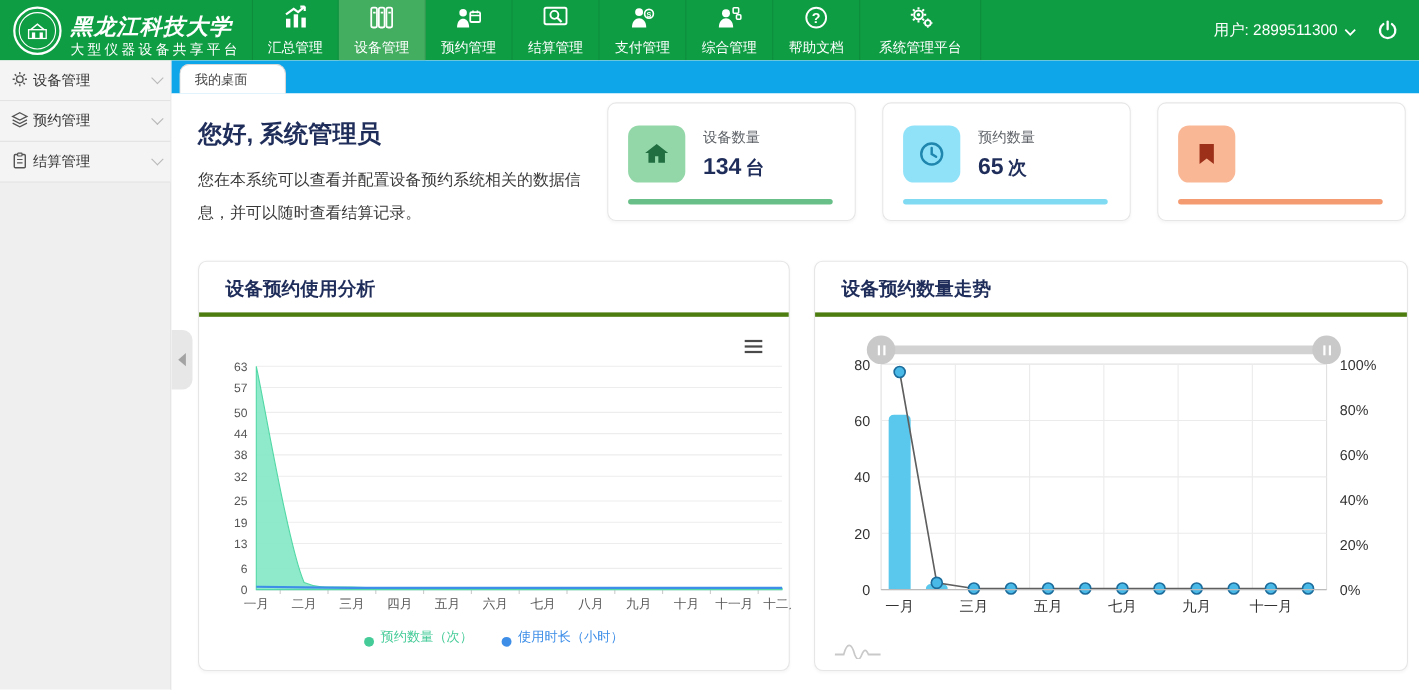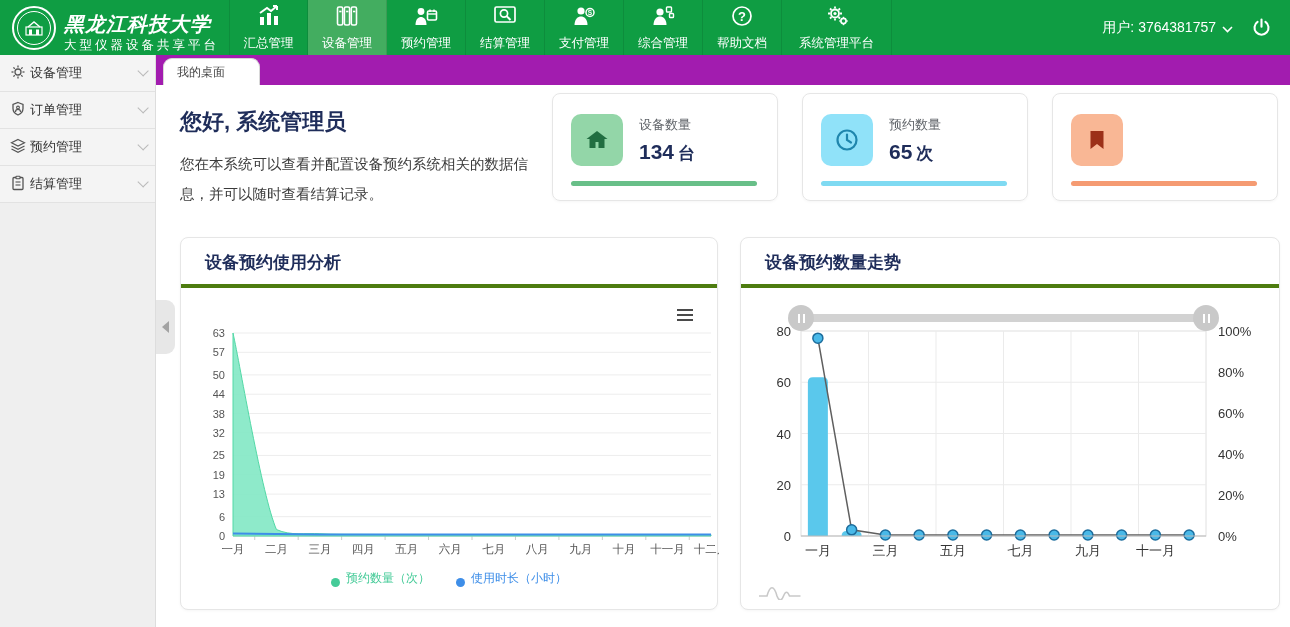--- a/index.html
+++ b/index.html
@@ -38,21 +38,21 @@
   .side-item svg { margin-right:4px; flex:0 0 auto; }
   .side-chev { margin-left:auto; width:8px; height:8px; border-right:1.5px solid #b9b9b9;
     border-bottom:1.5px solid #b9b9b9; transform:rotate(45deg) translateY(-3px); }
   .collapse-handle { position:absolute; left:156px; top:245px; width:19px; height:54px;
     background:#e7e7e7; border-radius:0 9px 9px 0; display:flex; align-items:center;
     justify-content:center; cursor:pointer; z-index:5; }
   .collapse-tri { width:0; height:0; border-top:6px solid transparent;
     border-bottom:6px solid transparent; border-right:7px solid #a3a3a3; }
 
   .main { flex:1; display:flex; flex-direction:column; background:#fff; }
-  .tabstrip { height:30px; background:#a21caf; display:flex; align-items:flex-end; }
+  .tabstrip { height:30px; background:#0ea5e9; display:flex; align-items:flex-end; }
   .tab { background:#fff; border:1px solid #d8d8d8; border-bottom:none;
     border-radius:9px 9px 0 0; height:27px; line-height:26px; margin-left:7px;
     padding:0 34px 0 13px; font-size:12px; color:#444; cursor:pointer; }
   .content { flex:1; background:#fff; }
 
   
   .top-row { display:flex; padding:8px 10px 0 24px; }
   .welcome { width:372px; }
   .welcome h1 { font-size:22px; color:#1f2d5a; margin:14px 0 12px; font-weight:bold; }
   .welcome p { font-size:14.5px; color:#3a3a3a; line-height:30px; }
@@ -206,21 +206,21 @@
             <line x1="15.3" y1="17" x2="16.7" y2="17"></line>
               <line x1="22.3" y1="17" x2="23.7" y2="17"></line>
           </g>
         </svg></span>
       <span>系统管理平台</span>
     </div>
   </div>
 
   <div class="nav-right">
     <div class="user-chip">
-      <span>用户: 3764381757</span>
+      <span>用户: 2899511300</span>
       <span>
         <svg width="11" height="7" viewBox="0 0 11 7">
             <polyline points="1,1 5.5,5.5 10,1" fill="none" stroke="#fff" stroke-width="1.6"></polyline>
           </svg>
       </span>
     </div>
     <div class="power-btn">
       <svg width="21" height="21" viewBox="0 0 24 24">
         <path d="M12,3 v8" stroke="#fff" stroke-width="2.4" stroke-linecap="round"></path>
         <path d="M7.5,5.6 a8,8 0 1,0 9,0" fill="none" stroke="#fff" stroke-width="2.4" stroke-linecap="round"></path>
@@ -241,30 +241,20 @@
               <line x1="8" y1="12.5" x2="8" y2="14.5"></line>
             <line x1="1.5" y1="8" x2="3.5" y2="8"></line>
               <line x1="12.5" y1="8" x2="14.5" y2="8"></line>
             <line x1="3.4" y1="3.4" x2="4.8" y2="4.8"></line>
               <line x1="11.2" y1="11.2" x2="12.6" y2="12.6"></line>
             <line x1="12.6" y1="3.4" x2="11.2" y2="4.8"></line>
               <line x1="4.8" y1="11.2" x2="3.4" y2="12.6"></line>
           </g>
         </svg></span>
       <span>设备管理</span>
-      <span class="side-chev"></span>
-    </div>
-    <div class="side-item">
-      <span>
-        <svg width="16" height="16" viewBox="0 0 16 16">
-          <path d="M8,1.5 l5,2 v4 c0,3.2 -2.2,5.3 -5,6.5 c-2.8,-1.2 -5,-3.3 -5,-6.5 v-4 Z" fill="none" stroke="#555" stroke-width="1.3"></path>
-          <circle cx="8" cy="6.5" r="1.4" fill="none" stroke="#555" stroke-width="1.1"></circle>
-          <path d="M5.5,11 c0,-1.8 1.2,-2.6 2.5,-2.6 s2.5,0.8 2.5,2.6" fill="none" stroke="#555" stroke-width="1.1"></path>
-        </svg></span>
-      <span>订单管理</span>
       <span class="side-chev"></span>
     </div>
     <div class="side-item">
       <span>
         <svg width="16" height="16" viewBox="0 0 16 16">
           <path d="M8,1.5 L14.5,4.8 L8,8.1 L1.5,4.8 Z" fill="none" stroke="#555" stroke-width="1.2"></path>
           <path d="M1.5,8 L8,11.3 L14.5,8" fill="none" stroke="#555" stroke-width="1.2"></path>
           <path d="M1.5,11 L8,14.3 L14.5,11" fill="none" stroke="#555" stroke-width="1.2"></path>
         </svg></span>
       <span>预约管理</span>

